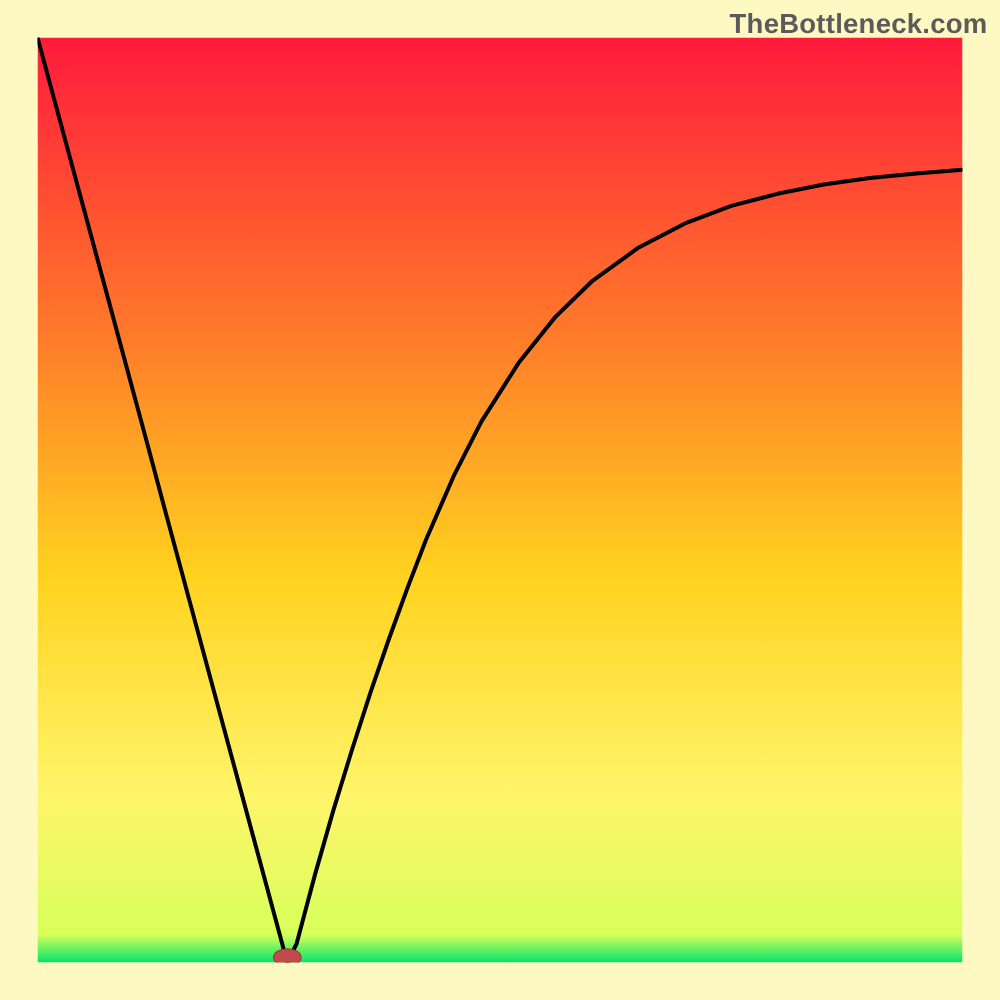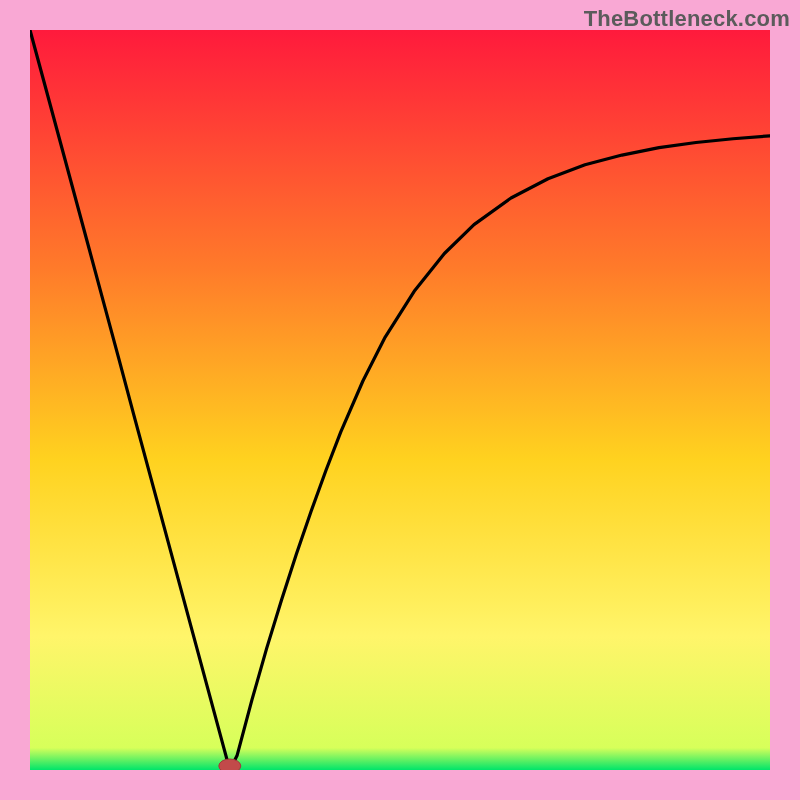--- a/index.html
+++ b/index.html
@@ -8,21 +8,21 @@
     width: 800px;
     height: 800px;
     overflow: hidden;
     background: #000;
     font-family: Arial, Helvetica, sans-serif;
   }
   .frame {
     position: relative;
     width: 800px;
     height: 800px;
-    background: #f9a8d4;
+    background: #fef9c3;
   }
   .plot-area {
     position: absolute;
     left: 30px;
     top: 30px;
     width: 740px;
     height: 740px;
   }
   .plot-svg {
     display: block;

